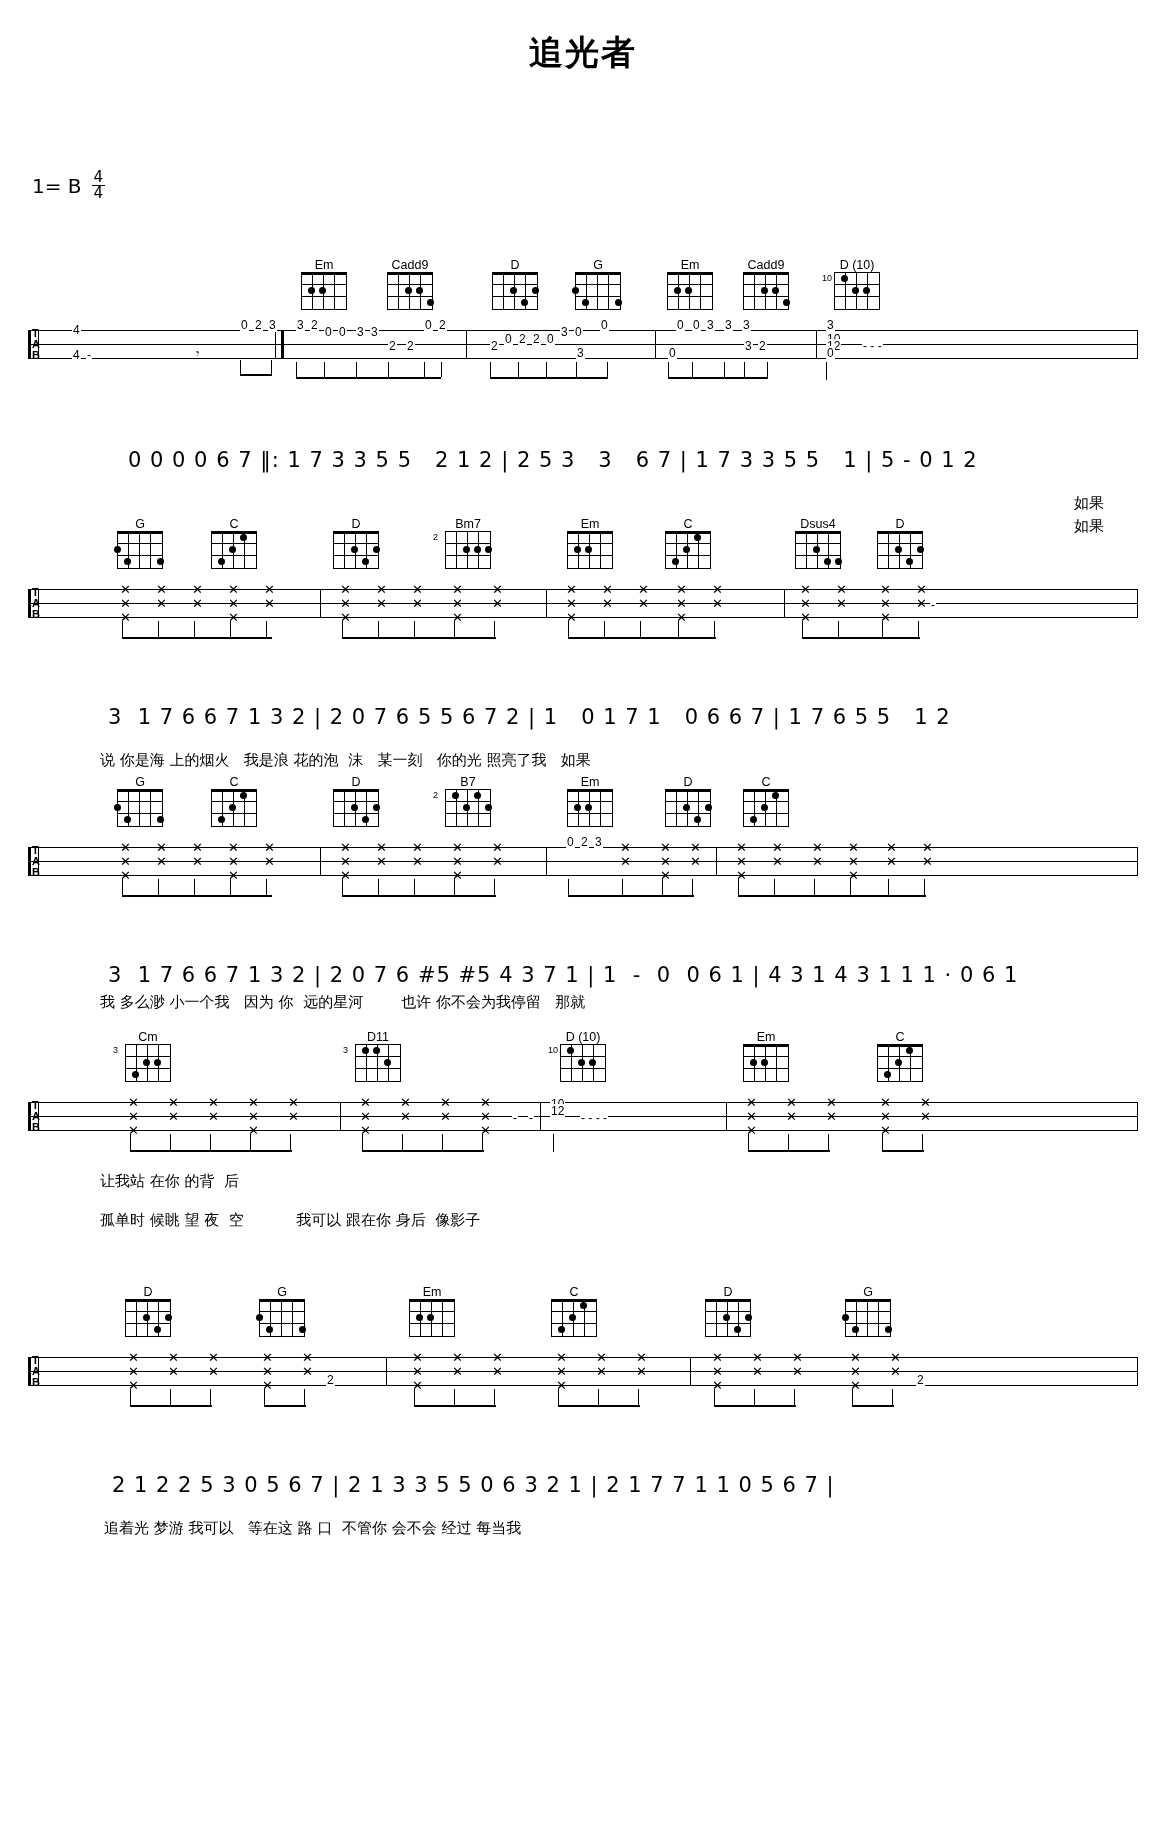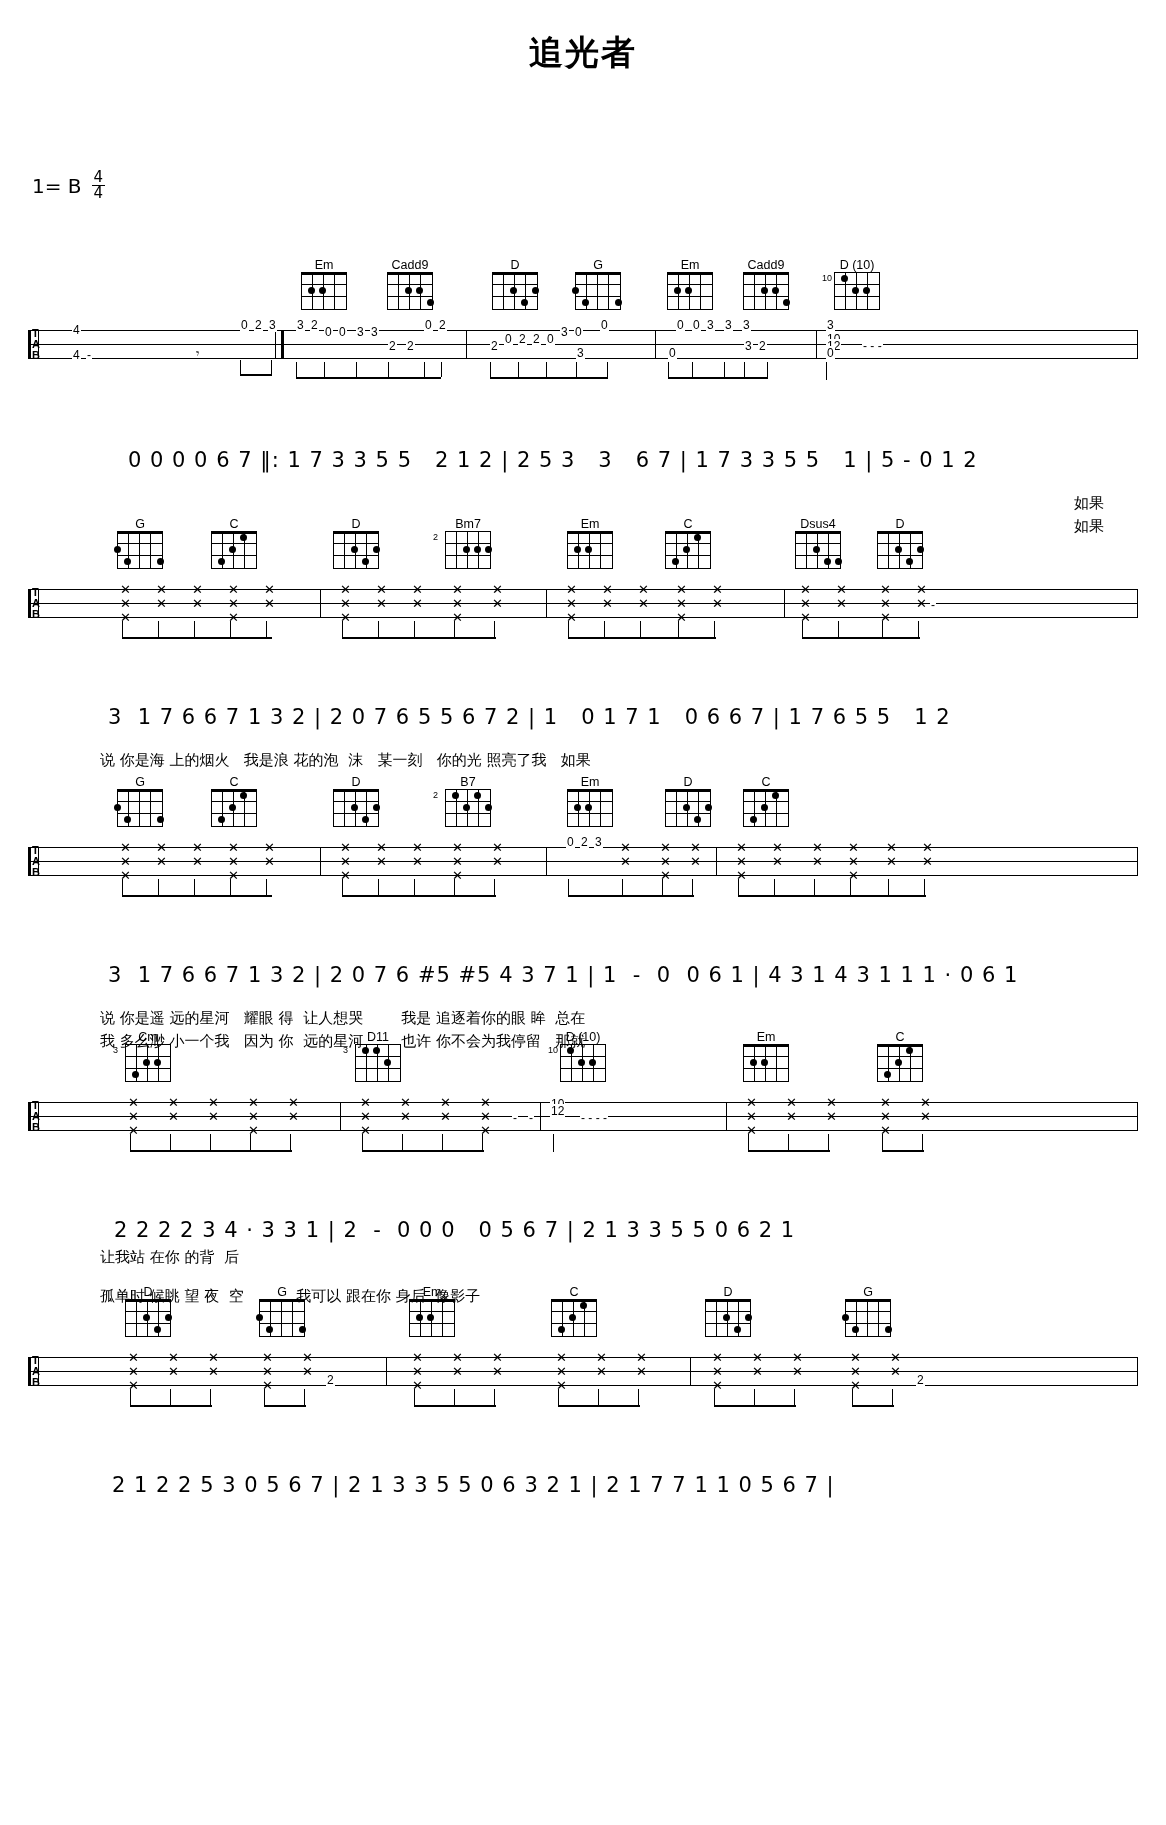--- a/index.html
+++ b/index.html
@@ -721,23 +721,20 @@
         <div class="stem" style="left:774px; top:40px; height:16px;"></div>
       <div class="stem" style="left:814px; top:40px; height:16px;"></div>
         <div class="stem" style="left:850px; top:40px; height:16px;"></div>
       <div class="stem" style="left:888px; top:40px; height:16px;"></div>
         <div class="stem" style="left:924px; top:40px; height:16px;"></div>
     </div>
 
     <div class="notes" style="margin-top:46px;">
       <span class="n" style="left:108px;">3  1 7 6 6 7 1 3 2 | 2 0 7 6 #5 #5 4 3 7 1 | 1  -  0  0 6 1 | 4 3 1 4 3 1 1 1 · 0 6 1</span>
     </div>
-    <div class="lyric" style="margin-top:16px;">
-      <span style="left:100px;">说 你是遥 远的星河   耀眼 得  让人想哭        我是 追逐着你的眼 眸  总在</span>
-    </div>
     <div class="lyric">
       <span style="left:100px;">我 多么渺 小一个我   因为 你  远的星河        也许 你不会为我停留   那就</span>
     </div>
   </div>
 
   <div class="system" style="top:1000px;">
     <div class="chorddiagrams">
       <div class="cd" style="left:120px;">
         <div class="nm">Cm</div>
         <div class="grid">
@@ -891,23 +888,20 @@
       <div class="stem" style="left:553px; top:40px; height:18px;"></div>
       <div class="beam" style="left:748px; top:56px; width:82px;"></div>
       <div class="stem" style="left:748px; top:40px; height:16px;"></div>
         <div class="stem" style="left:788px; top:40px; height:16px;"></div>
       <div class="stem" style="left:828px; top:40px; height:16px;"></div>
       <div class="beam" style="left:882px; top:56px; width:42px;"></div>
       <div class="stem" style="left:882px; top:40px; height:16px;"></div>
         <div class="stem" style="left:922px; top:40px; height:16px;"></div>
     </div>
 
-    <div class="notes" style="margin-top:46px;">
-      <span class="n" style="left:114px;">2 2 2 2 3 4 · 3 3 1 | 2  -  0 0 0   0 5 6 7 | 2 1 3 3 5 5 0 6 2 1</span>
-    </div>
     <div class="lyric">
       <span style="left:100px;">让我站 在你 的背  后</span>
     </div>
     <div class="lyric" style="margin-top:16px;">
       <span style="left:100px;">孤单时 候眺 望 夜  空           我可以 跟在你 身后  像影子</span>
     </div>
   </div>
 
   <div class="system" style="top:1255px;">
     <div class="chorddiagrams">
@@ -1084,15 +1078,18 @@
         <div class="stem" style="left:754px; top:40px; height:16px;"></div>
       <div class="stem" style="left:794px; top:40px; height:16px;"></div>
       <div class="beam" style="left:852px; top:56px; width:42px;"></div>
       <div class="stem" style="left:852px; top:40px; height:16px;"></div>
         <div class="stem" style="left:892px; top:40px; height:16px;"></div>
     </div>
 
     <div class="notes" style="margin-top:46px;">
       <span class="n" style="left:112px;">2 1 2 2 5 3 0 5 6 7 | 2 1 3 3 5 5 0 6 3 2 1 | 2 1 7 7 1 1 0 5 6 7 |</span>
     </div>
+    <div class="lyric" style="margin-top:16px;">
+      <span style="left:104px;">追着光 梦游 我可以   等在这 路 口  不管你 会不会 经过 每当我</span>
+    </div>
   </div>
 
 </div>
 
 </body></html>

